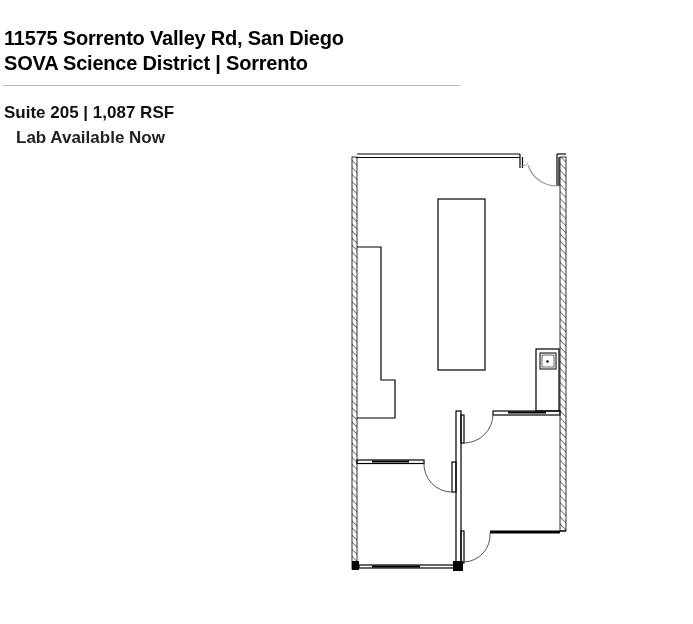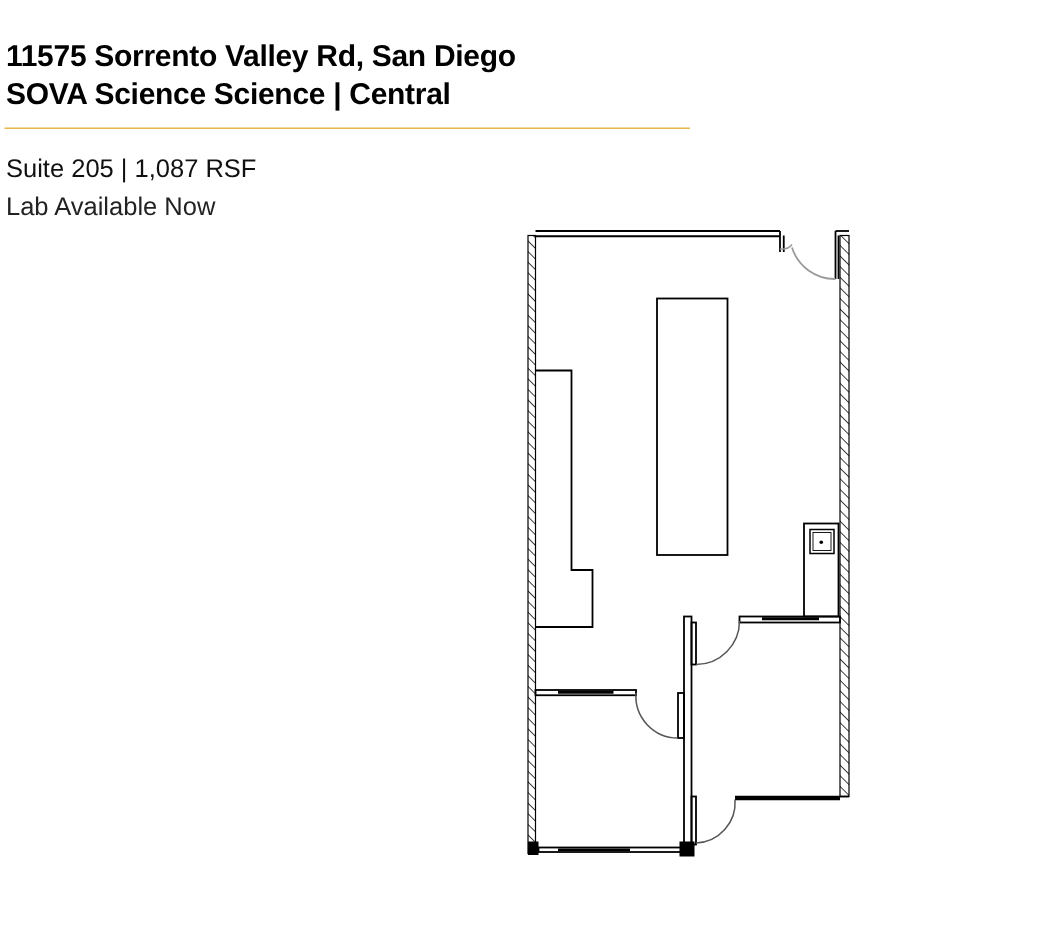--- a/index.html
+++ b/index.html
@@ -1,29 +1,29 @@
 <!DOCTYPE html>
 <html><head>
   <meta charset="utf-8">
   <style>
     html, body { margin: 0; padding: 0; background: #ffffff; }
     body { width: 693px; height: 624px; position: relative; overflow: hidden; font-family: "Liberation Sans", "DejaVu Sans", sans-serif; }
     .header { position: absolute; left: 4px; top: 26px; }
     .title-line { font-weight: bold; font-size: 20px; line-height: 25px; color: #000000; letter-spacing: -0.2px; white-space: nowrap; }
     .divider { position: absolute; left: 3px; top: 85px; width: 457px; height: 0; border-top: 1.5px solid #e8b84a; }
-    .suite { position: absolute; left: 4px; top: 102px; font-weight: normal; font-size: 17px; line-height: 22px; color: #111111; white-space: nowrap; }
-    .availability { position: absolute; left: 4px; top: 127px; font-size: 17px; line-height: 22px; color: #222222; white-space: nowrap; }
+    .suite { position: absolute; left: 4px; top: 102px; font-weight: bold; font-size: 17px; line-height: 22px; color: #111111; white-space: nowrap; }
+    .availability { position: absolute; left: 16px; top: 127px; font-size: 17px; line-height: 22px; color: #222222; white-space: nowrap; font-weight: bold; }
     .plan { position: absolute; left: 0; top: 0; }
   </style>
 </head>
 <body>
 
 <div class="header">
   <div class="title-line">11575 Sorrento Valley Rd, San Diego</div>
-  <div class="title-line">SOVA Science Science | Central</div>
+  <div class="title-line">SOVA Science District | Sorrento</div>
 </div>
 
 <div class="divider"></div>
 
 <div class="suite">Suite 205 | 1,087 RSF</div>
 <div class="availability">Lab Available Now</div>
 
 <svg class="plan" width="693" height="624" viewBox="0 0 693 624" xmlns="http://www.w3.org/2000/svg">
   <defs>
     <pattern id="hatch" patternUnits="userSpaceOnUse" width="5" height="5" patternTransform="rotate(-45)">

